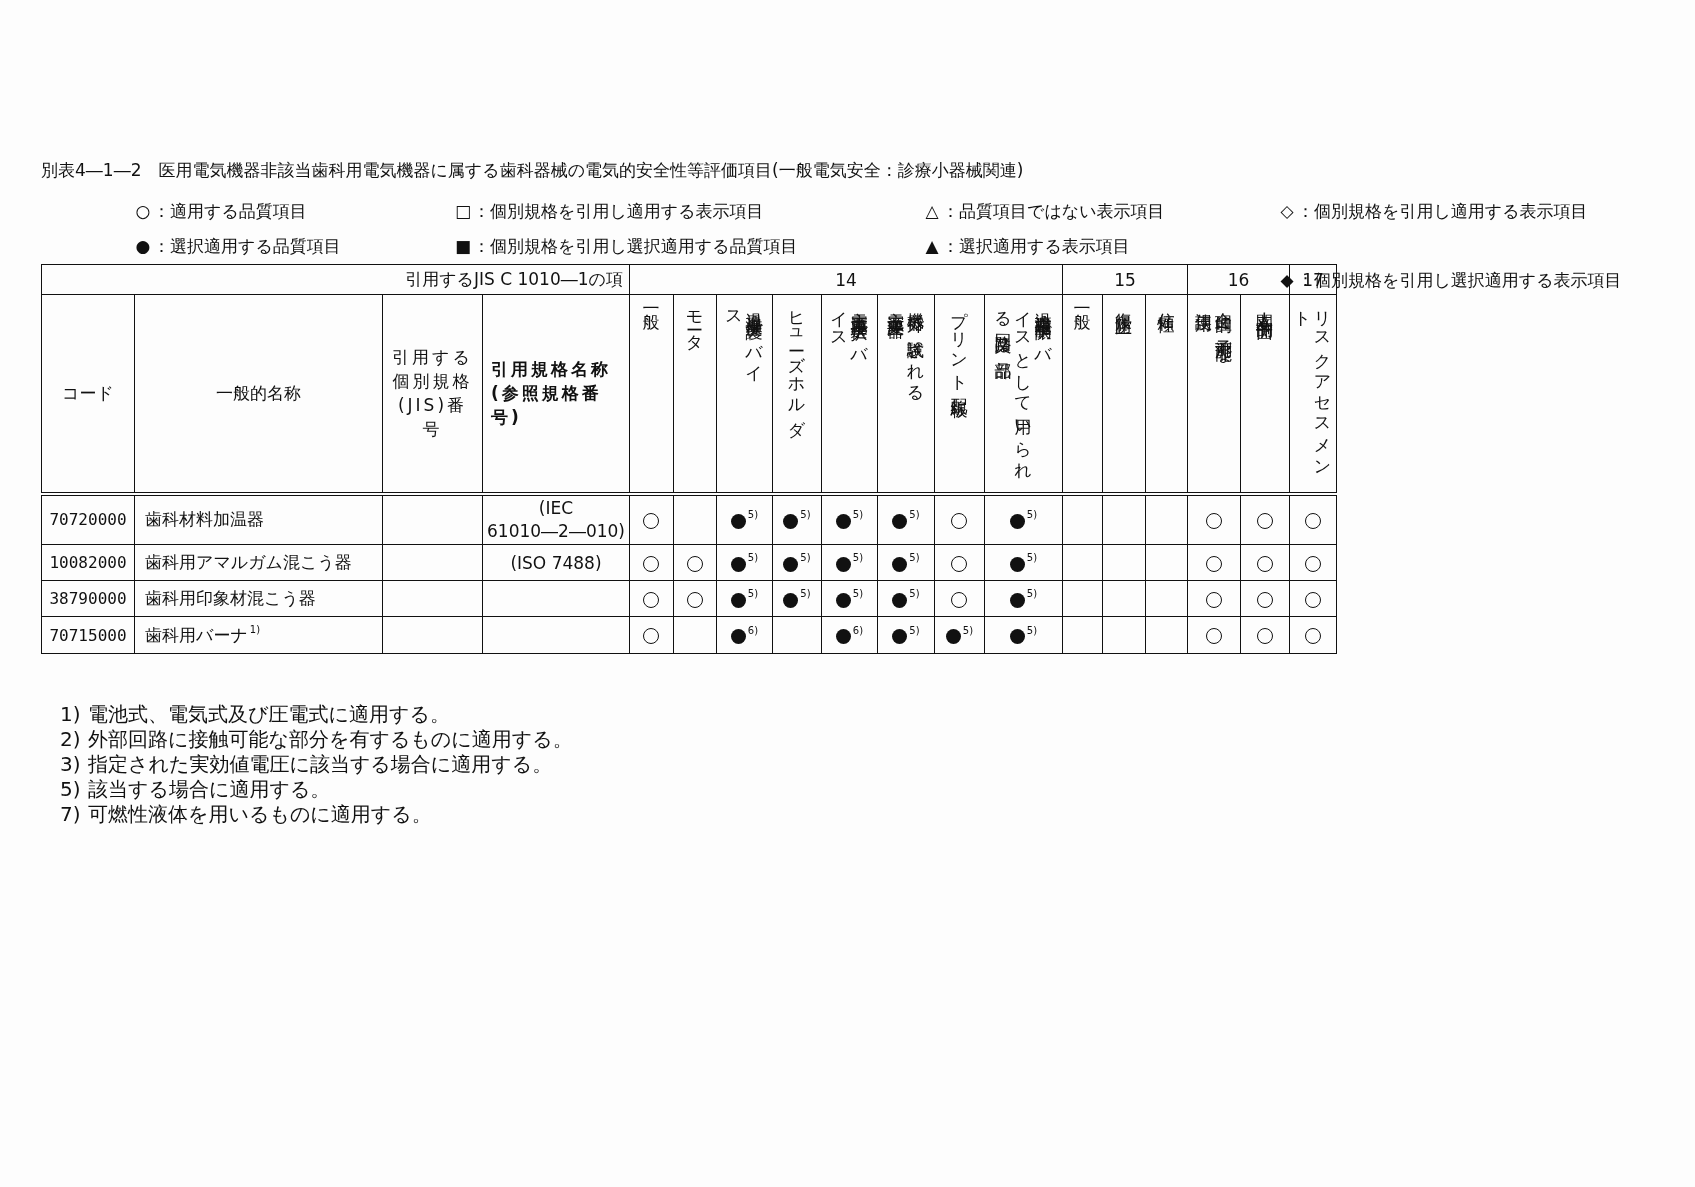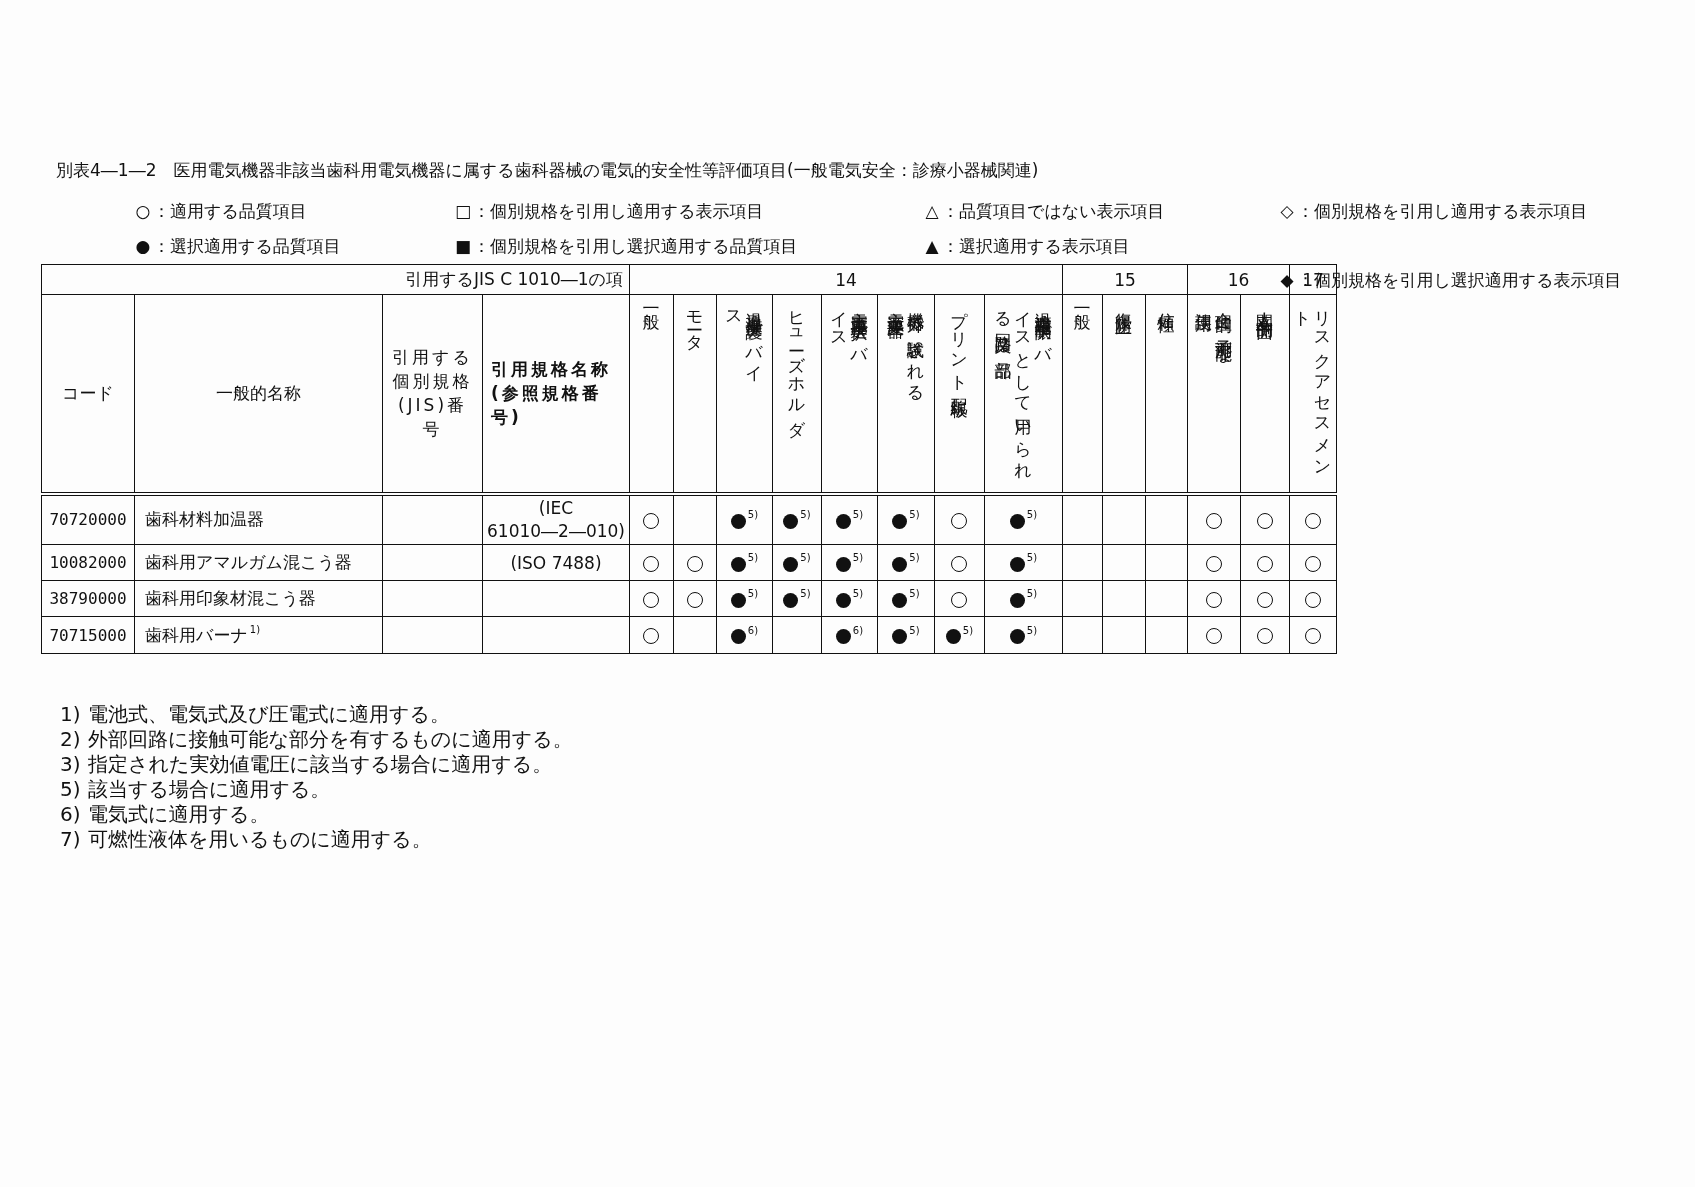--- a/index.html
+++ b/index.html
@@ -1,18 +1,18 @@
 <!DOCTYPE html>
 <html><head>
 <meta charset="utf-8">
 <style>
   html, body { margin: 0; padding: 0; background: #fdfdfd; }
   body { width: 1695px; height: 1187px; position: relative; overflow: hidden;
          font-family: "DejaVu Sans", "Liberation Sans", sans-serif; color: #111; }
-  .title { position: absolute; left: 56px; top: 159px; font-size: 17px; letter-spacing: 0px; white-space: nowrap; text-align: center; }
+  .title { position: absolute; left: 41px; top: 159px; font-size: 17px; letter-spacing: 0px; white-space: nowrap; text-align: center; }
   .legend-row { position: absolute; left: 0; width: 1695px; height: 24px; font-size: 17px; }
   .legend-item { position: absolute; white-space: nowrap; }
   .legend-item .sym { display: inline-block; width: 20px; text-align: center; }
   table.grid { position: absolute; left: 41px; top: 264px; border-collapse: collapse; table-layout: fixed; font-size: 17px; }
   table.grid td { border: 1.5px solid #111; padding: 0; text-align: center; vertical-align: middle; }
   td.dash-r { border-right: 1.5px dashed #222 !important; }
   .vtext { writing-mode: vertical-rl; text-orientation: upright; font-size: 17px; line-height: 20px; letter-spacing: 2px;
            display: inline-block; height: 185px; text-align: start; white-space: pre-wrap; }
   .hdr-row2 td { vertical-align: top; padding-top: 12px; }
   .hdr-row2 td.mid { vertical-align: middle; padding-top: 0; }
@@ -198,15 +198,14 @@
         <td><span class="cell-mark"><span class="sym-open"></span></span></td>
       </tr>
 </tbody>
   </table>
 
 <div class="footnotes">
   <div><span class="fn-num">1)</span><span>電池式、電気式及び圧電式に適用する。</span></div>
   <div><span class="fn-num">2)</span><span>外部回路に接触可能な部分を有するものに適用する。</span></div>
   <div><span class="fn-num">3)</span><span>指定された実効値電圧に該当する場合に適用する。</span></div>
   <div><span class="fn-num">5)</span><span>該当する場合に適用する。</span></div>
-  <div><span class="fn-num">6)</span><span>電気式に適用する。</span></div>
   <div><span class="fn-num">7)</span><span>可燃性液体を用いるものに適用する。</span></div>
 </div>
 
 </body></html>

